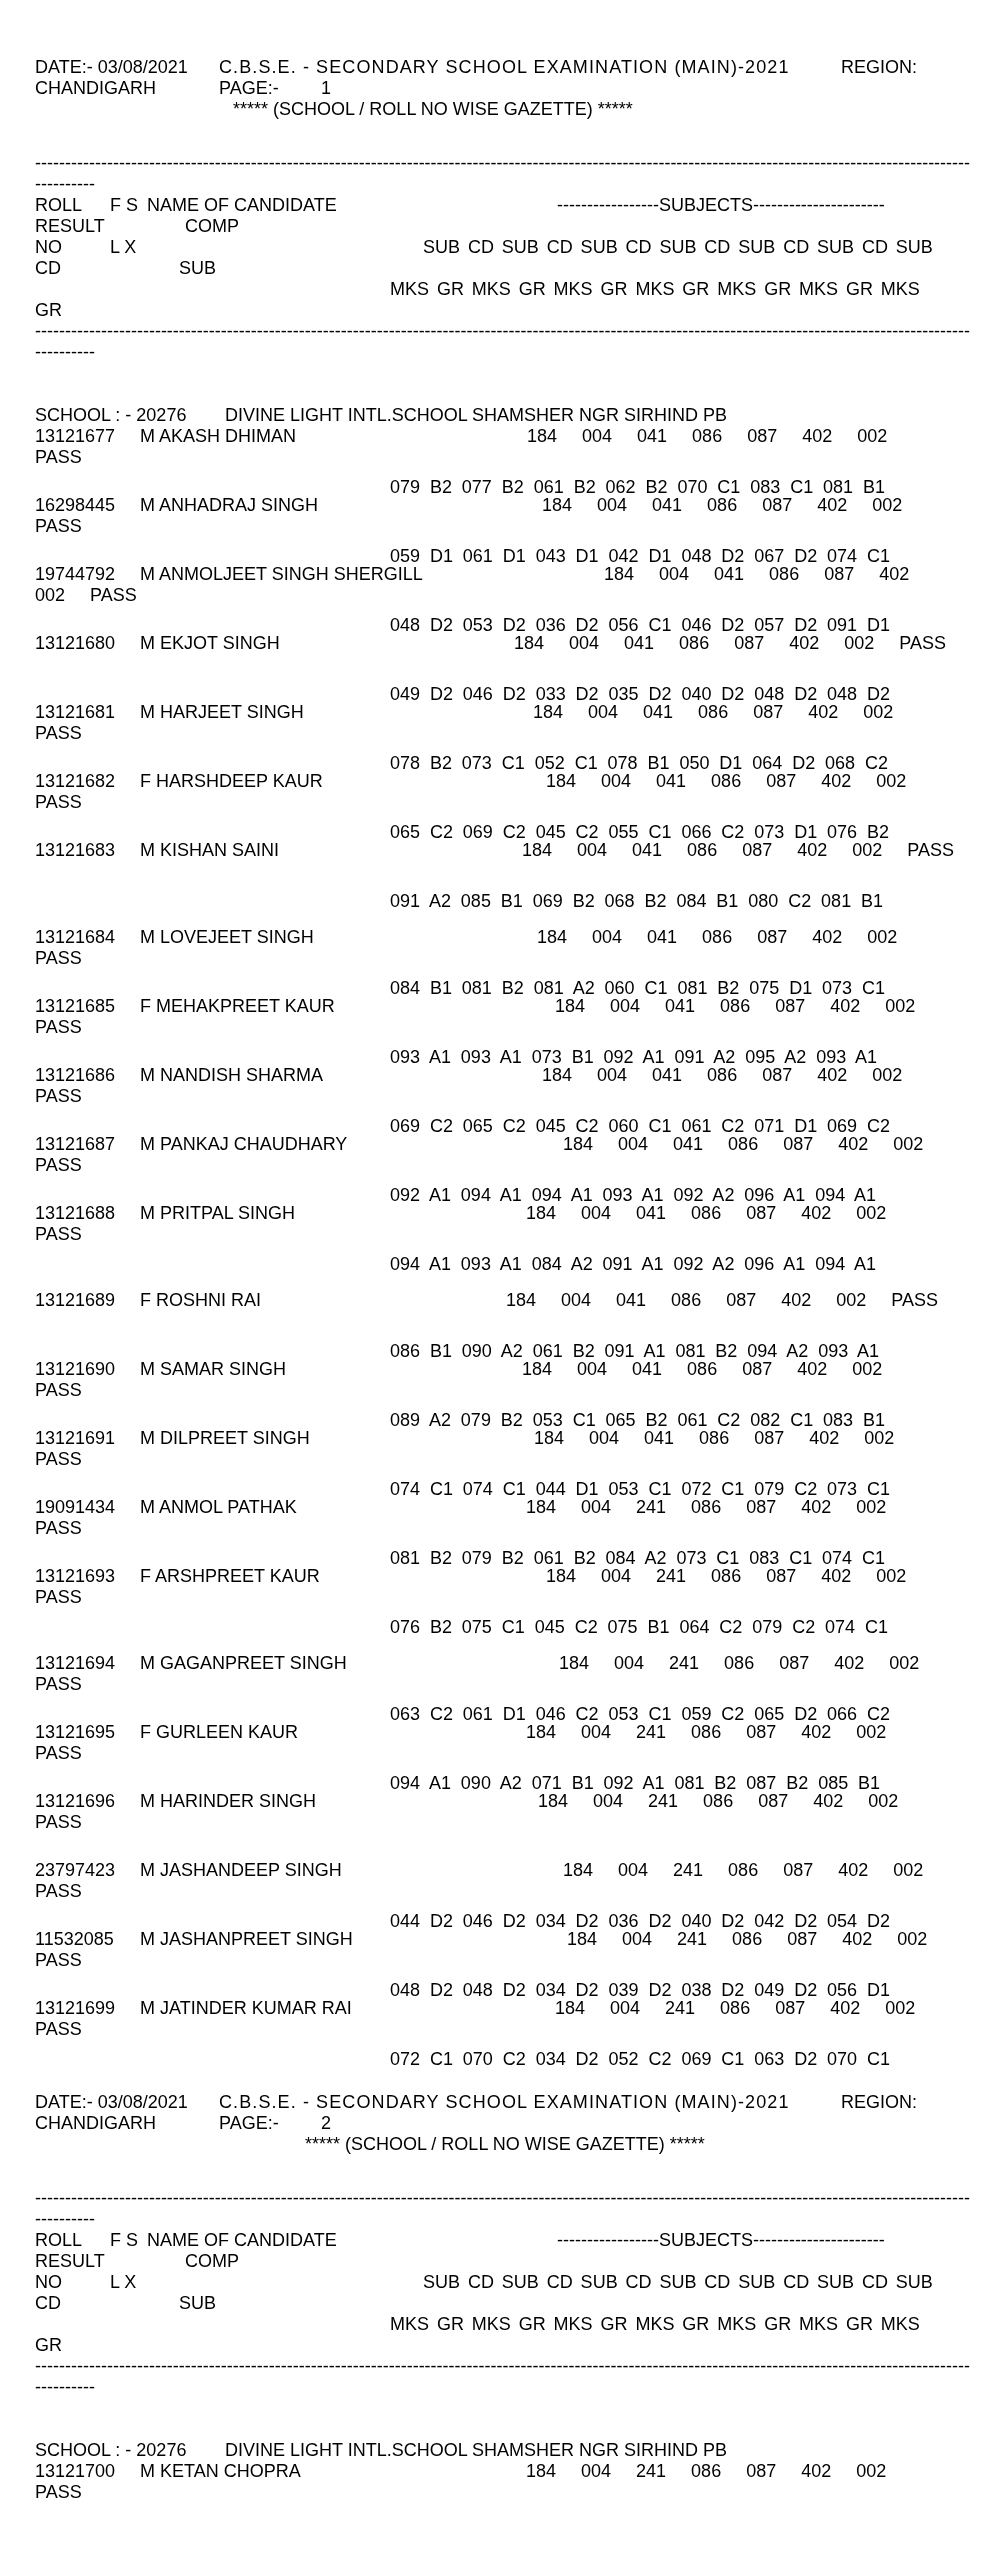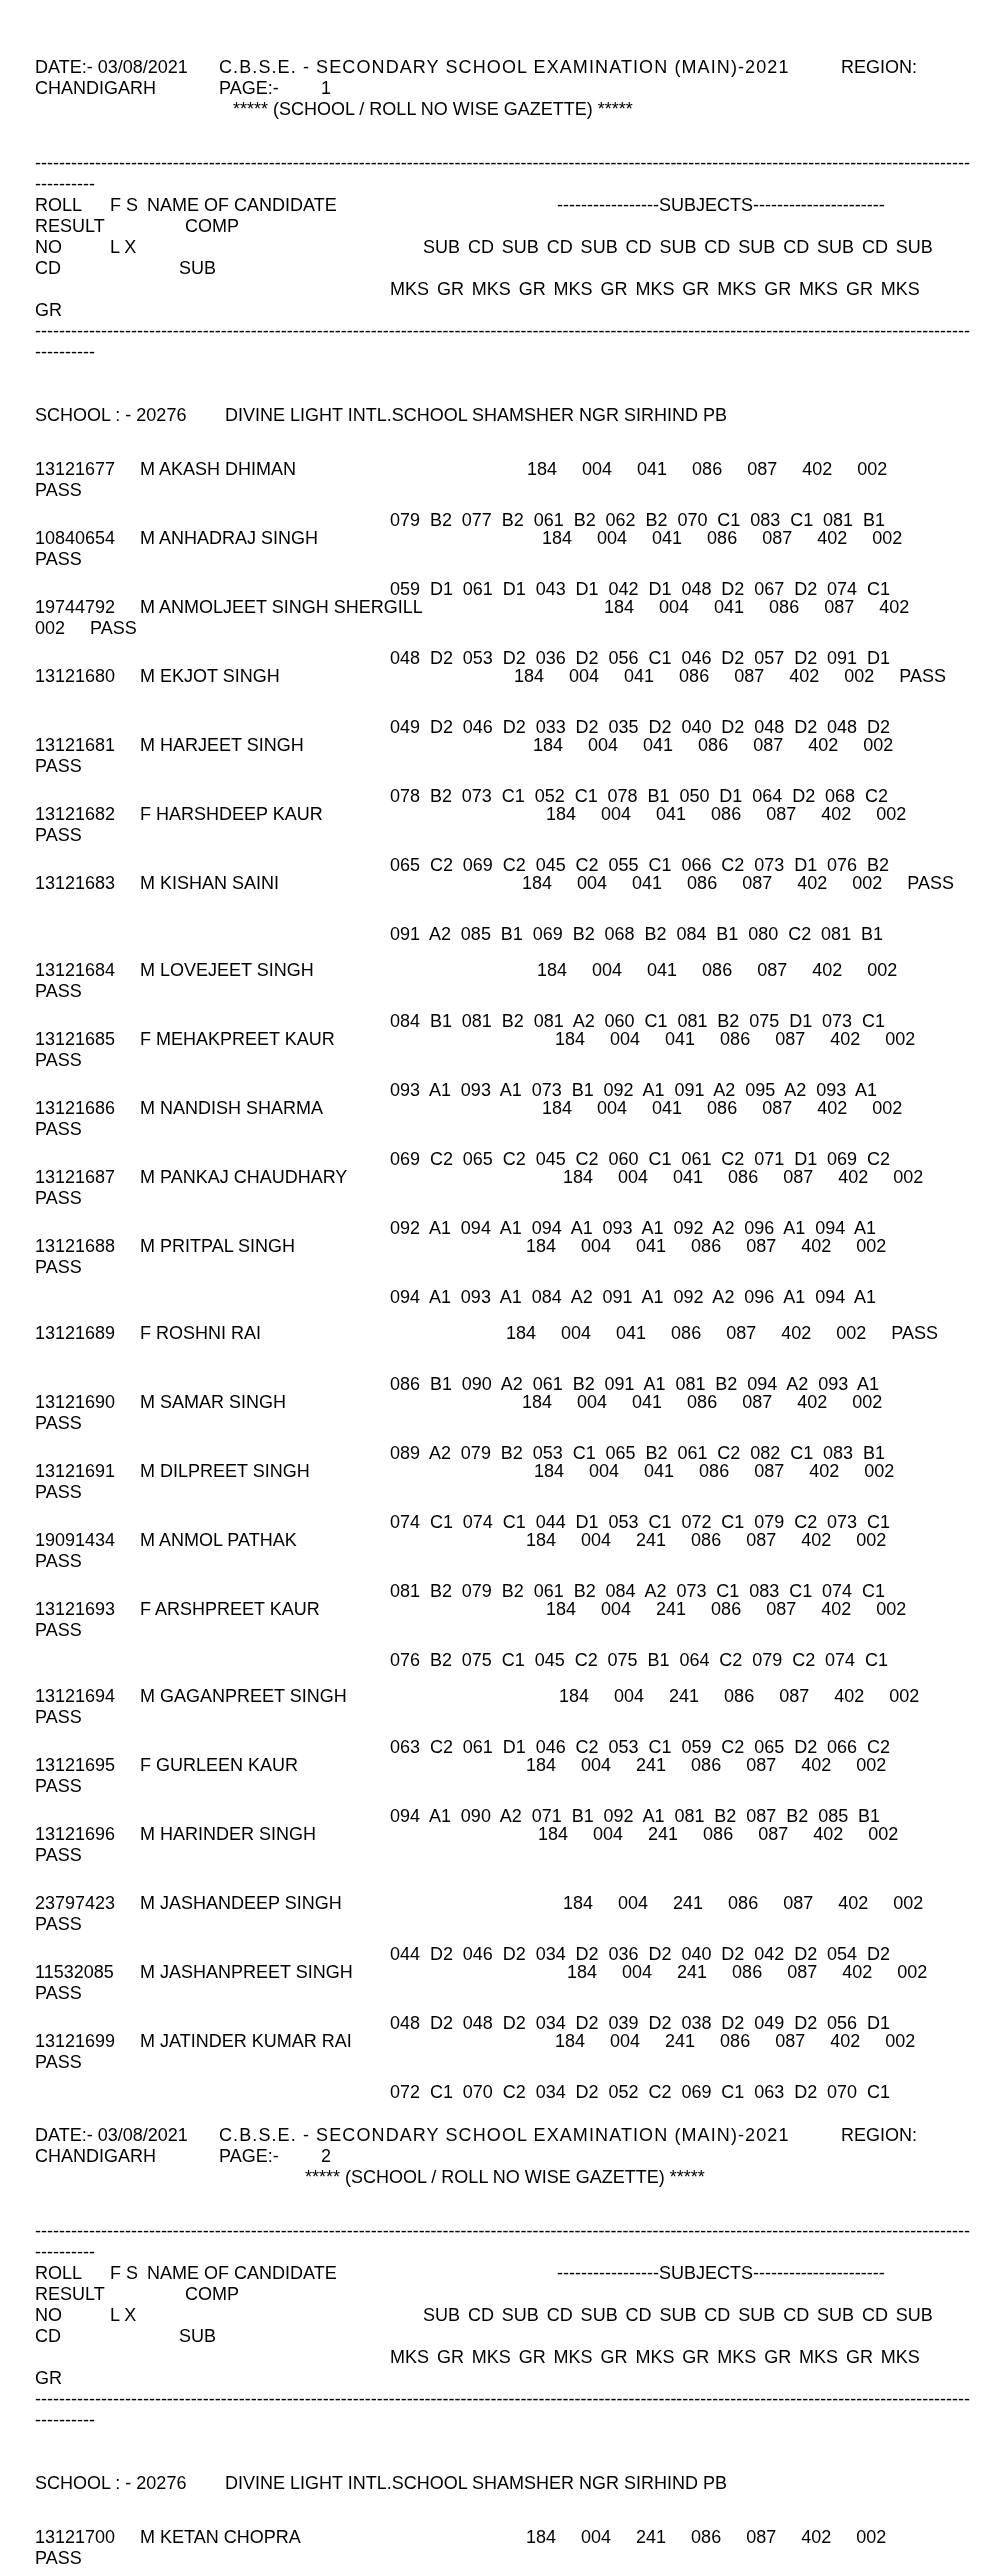--- a/index.html
+++ b/index.html
@@ -15,21 +15,21 @@
   
   .x92{left:75px}.x137{left:112px}.x176{left:144px}.x184{left:150px}
   .x225{left:184px}.x232{left:190px}.x242{left:198px}.x350{left:286px}.x434{left:355px}
   .x475{left:388px}.x639{left:522px}.x986{left:806px}
   .sec--p2 .gzt .at{left:270px}
   .sec--p2{margin-top:25px}
   .gap40{margin-top:33px}
   .gap26{margin-top:21px}
   .stretch{letter-spacing:1.1px}
   .ws35{word-spacing:2.9px}
-  .students{margin-top:33px}
+  .students{}
   .student{position:relative;height:69px}
   .student.xg{margin-top:18px}
   .student .l2{position:absolute;top:21px;left:0;white-space:pre}
   .student .roll{position:absolute;top:0;left:0;white-space:pre}
   .student .sexname{position:absolute;top:0;left:105px;white-space:pre}
   .student .codes{position:absolute;top:0;white-space:pre}
   .student .marks{position:absolute;top:51px;left:355px;white-space:pre;word-spacing:4.9px}
 </style>
 </head>
 <body>
@@ -85,21 +85,21 @@
     </div>
     <div class="students">
         <div class="student">
           <span class="roll">13121677</span>
           <span class="sexname">M AKASH DHIMAN</span>
           <span class="codes" style="left: 492px;">184     004     041     086     087     402     002</span>
           <span class="l2">PASS</span>
           <span class="marks">079 B2 077 B2 061 B2 062 B2 070 C1 083 C1 081 B1</span>
         </div>
         <div class="student">
-          <span class="roll">10840654</span>
+          <span class="roll">16298445</span>
           <span class="sexname">M ANHADRAJ SINGH</span>
           <span class="codes" style="left: 507px;">184     004     041     086     087     402     002</span>
           <span class="l2">PASS</span>
           <span class="marks">059 D1 061 D1 043 D1 042 D1 048 D2 067 D2 074 C1</span>
         </div>
         <div class="student">
           <span class="roll">19744792</span>
           <span class="sexname">M ANMOLJEET SINGH SHERGILL</span>
           <span class="codes" style="left: 569px;">184     004     041     086     087     402</span>
           <span class="l2">002     PASS</span>

